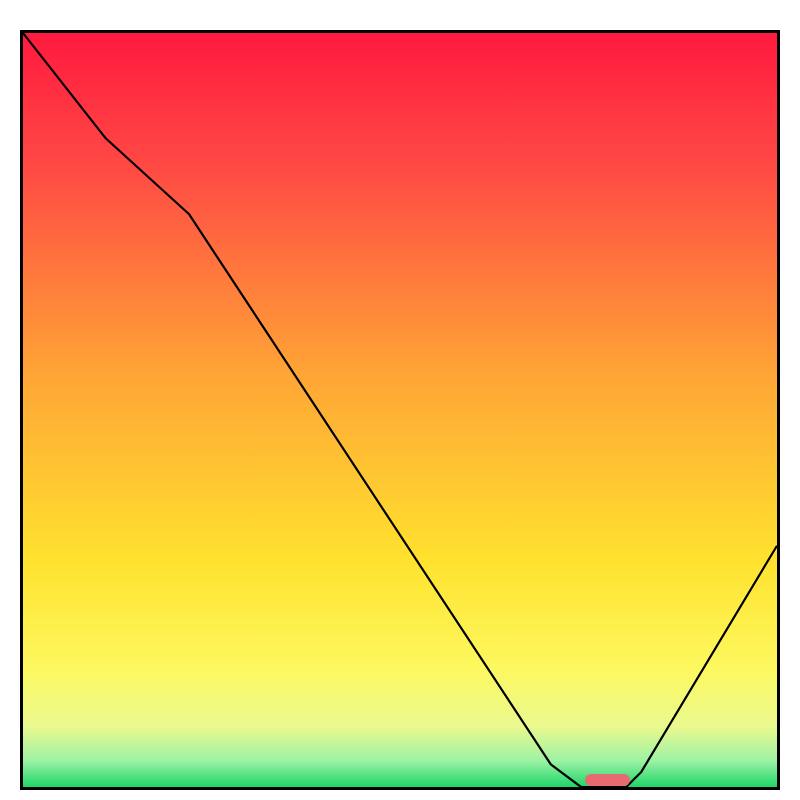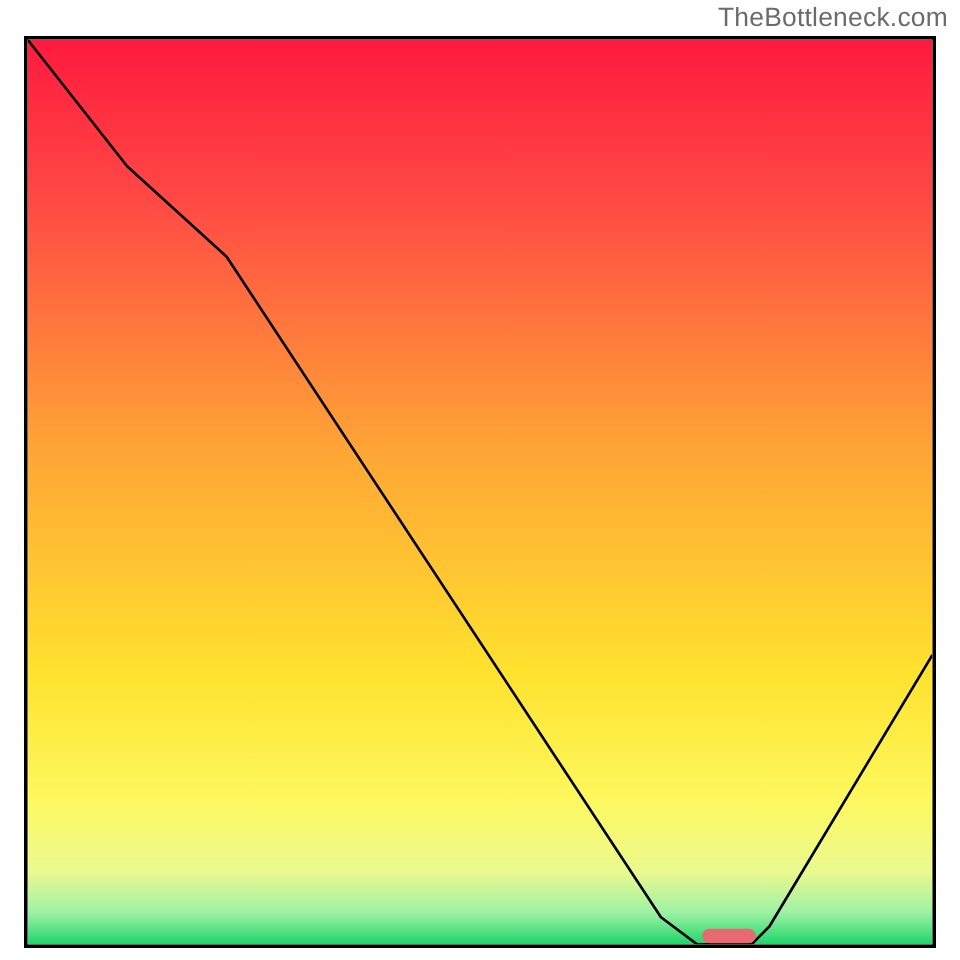--- a/index.html
+++ b/index.html
@@ -51,21 +51,20 @@
     height: 12px;
     border-radius: 6px;
     background: #e66a6f;
   }
 </style>
 </head>
 <body>
 
 <div class="container">
 
-  <div class="watermark">TheBottleneck.com</div>
 
   <div class="plot-area">
 
     <svg class="gradient" viewBox="0 0 100 100" preserveAspectRatio="none">
       <defs>
         <linearGradient id="bg" x1="0" y1="0" x2="0" y2="1">
             <stop offset="0%" stop-color="#ff1a3f"></stop>
             <stop offset="18%" stop-color="#ff4a44"></stop>
             <stop offset="45%" stop-color="#ffa436"></stop>
             <stop offset="70%" stop-color="#ffe22e"></stop>

